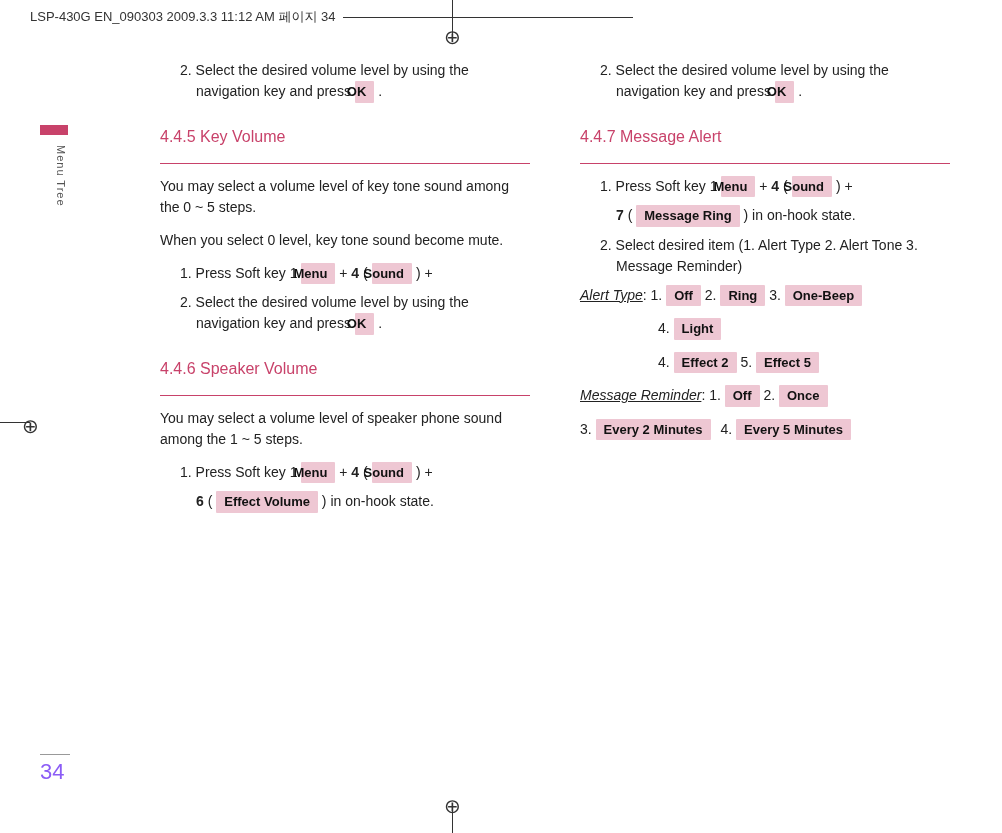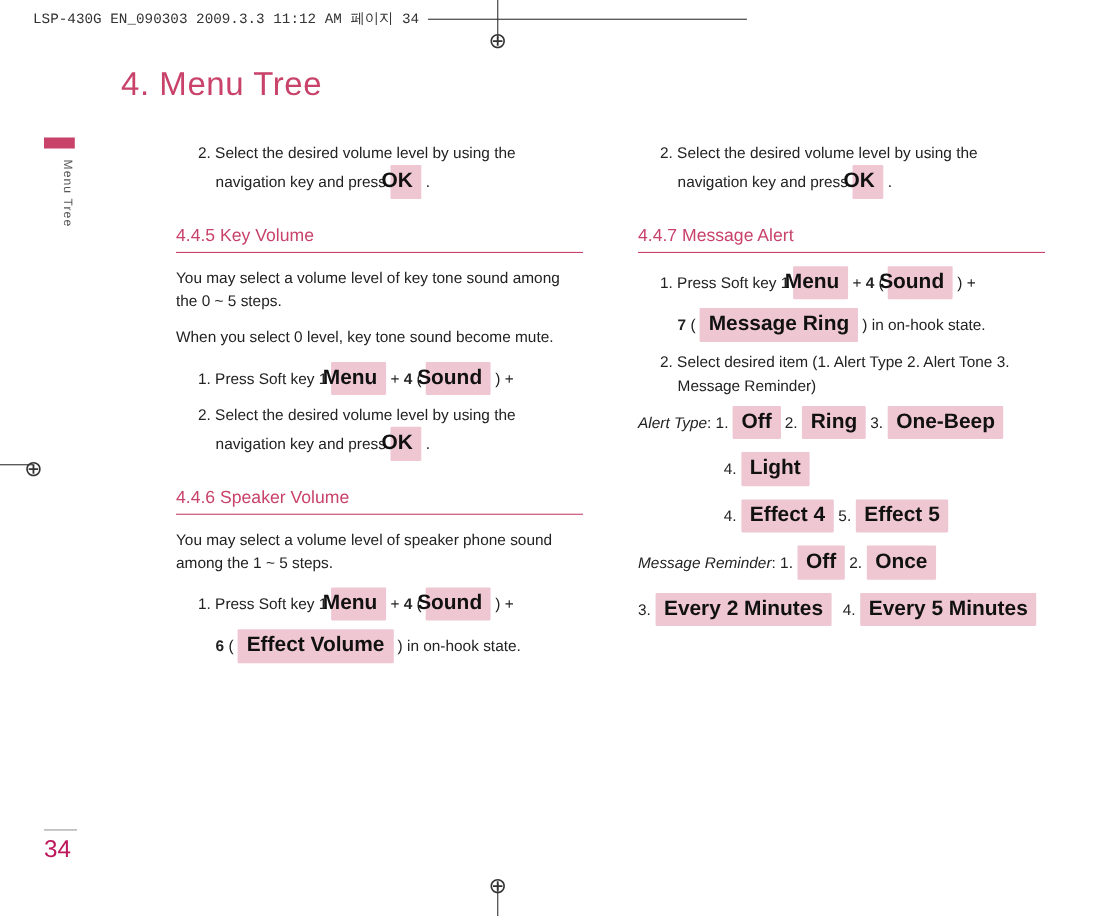--- a/index.html
+++ b/index.html
@@ -9,21 +9,21 @@
       height: 833px;
       background: white;
       position: relative;
     }
     .print-header {
       position: absolute;
       top: 8px;
       left: 30px;
       font-size: 13px;
       color: #333;
-      font-family: Liberation Mono, monospace;
+      font-family: Liberation Sans, sans-serif;
       display: flex;
       align-items: center;
       text-align: right;
     }
     .print-header .line {
       height: 1px;
       background: #333;
       width: 290px;
       margin-left: 8px;
     }
@@ -112,46 +112,46 @@
     .col {
       width: 370px;
       font-size: 14px;
       line-height: 1.5;
       color: #222;
     }
     .section-title {
       color: #c8426a;
       font-size: 16px;
       border-bottom: 1px solid #c8426a;
-      padding-bottom: 2px;
+      padding-bottom: 14px;
       margin-top: 22px;
       margin-bottom: 12px;
       font-weight: normal;
     }
     .para { margin-bottom: 12px; }
     .step { margin-left: 20px; margin-bottom: 8px; text-indent: -16px; padding-left: 16px; }
     .step-cont { margin-left: 36px; margin-bottom: 8px; }
     .key-btn {
       display: inline-block;
       background: #eec7d3;
       padding: 1px 8px;
       font-weight: bold;
       color: #111;
       border-radius: 1px;
-      font-size: 19px;
+      font-size: 13px;
       vertical-align: baseline;
     }
     .bold-num { font-weight: bold; }
-    .uline { font-style: italic; }
+    .uline { text-decoration: underline; font-style: italic; }
     .page-num {
       position: absolute;
       bottom: 48px;
       left: 40px;
       font-size: 22px;
-      color: #be185d;
+      color: #8b5cf6;
     }
     .hr-bottom {
       position: absolute;
       bottom: 78px;
       left: 40px;
       width: 30px;
       height: 1px;
       background: #999;
     }
   </style>
@@ -167,21 +167,20 @@
 <div class="crop-mark-plus-top">⊕</div>
 <div class="crop-mark-v-bottom"></div>
 <div class="crop-mark-plus-bottom">⊕</div>
 <div class="crop-mark-left"></div>
 <div class="crop-mark-plus-left">⊕</div>
 
 <div class="tab-mark"></div>
 <div class="side-label">Menu Tree</div>
 
 <div class="page">
-  <h1 class="chapter-title">4. Menu Tree</h1>
 
   <div class="columns">
 
     <div class="col">
       <div class="step">
         <span>2. Select the desired volume level by using the navigation key and press </span>
         <span class="key-btn">OK</span>
         <span> .</span>
       </div>
 
@@ -252,21 +251,21 @@
         <span class="uline">Alert Type</span><span>: </span>
         <span>1. </span><span class="key-btn">Off</span>
         <span>  2. </span><span class="key-btn">Ring</span>
         <span>  3. </span><span class="key-btn">One-Beep</span>
       </div>
       <div class="para" style="margin-left:78px">
         <span>4. </span><span class="key-btn">Light</span>
       </div>
 
       <div class="para" style="margin-left:78px">
-        <span>4. </span><span class="key-btn">Effect 4</span>
+        <span>4. </span><span class="key-btn">Effect 2</span>
         <span>  5. </span><span class="key-btn">Effect 5</span>
       </div>
 
       <div class="para">
         <span class="uline">Message Reminder</span><span>: </span>
         <span>1. </span><span class="key-btn">Off</span>
         <span>  2. </span><span class="key-btn">Once</span>
       </div>
       <div class="para">
         <span>  3. </span><span class="key-btn">Every 2 Minutes</span>

